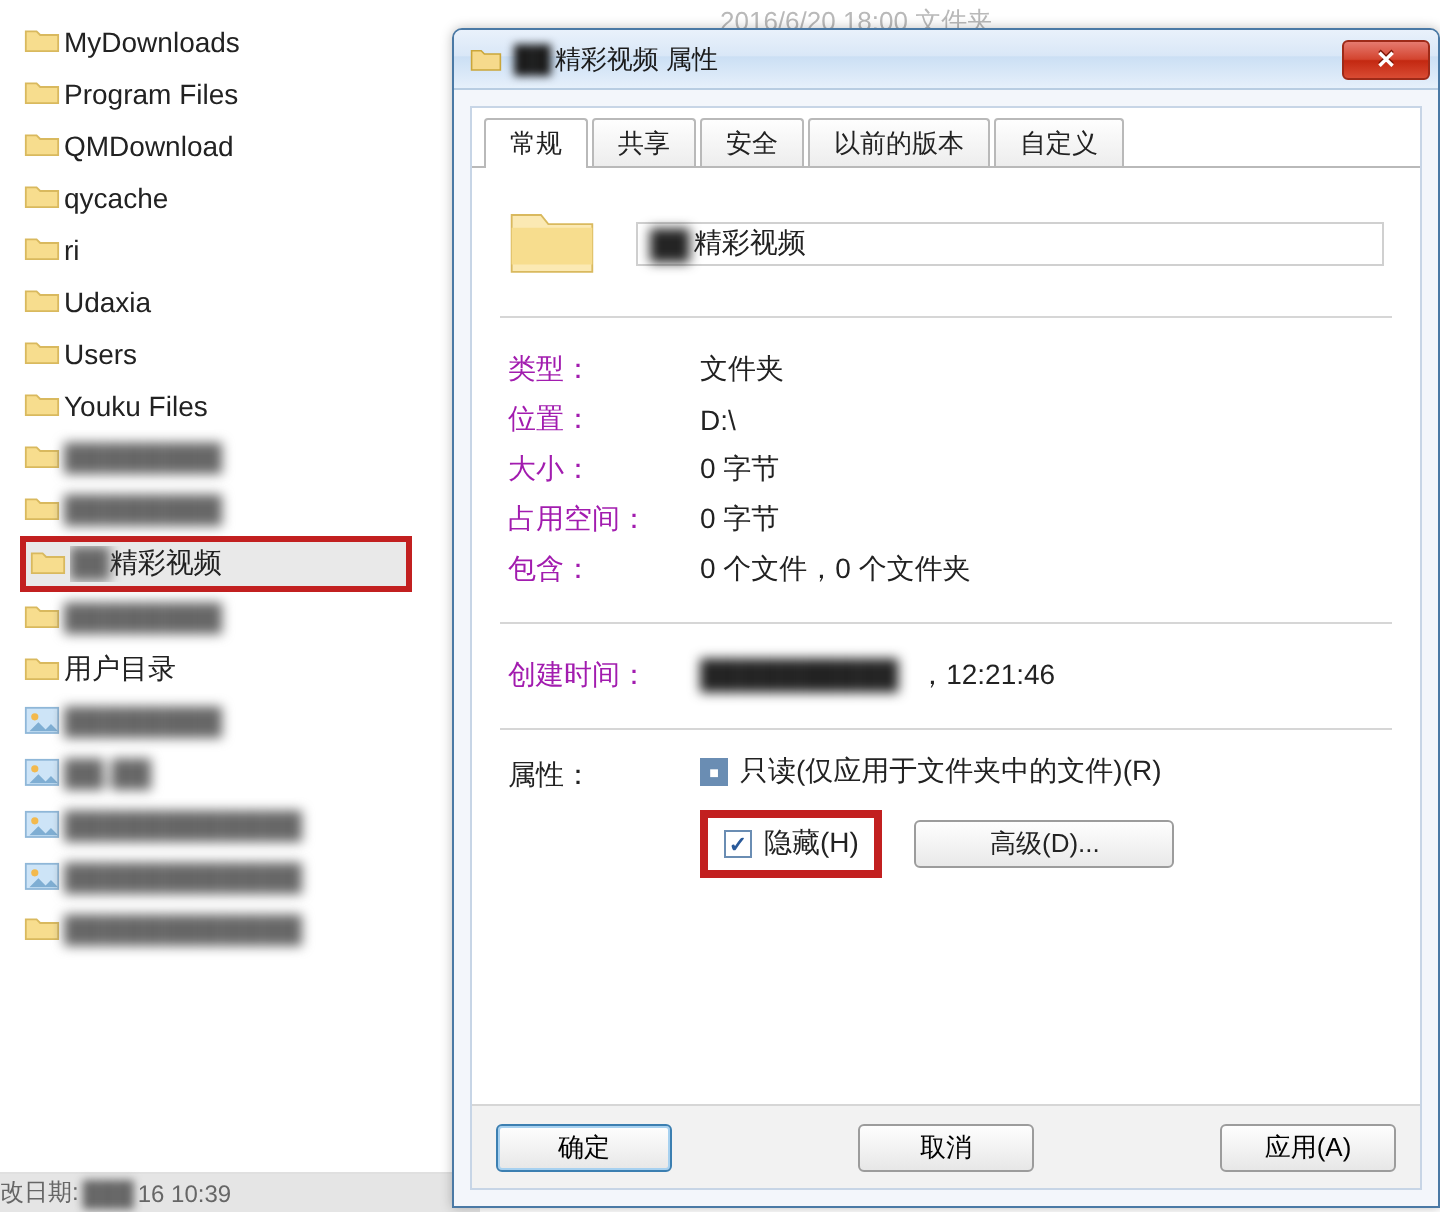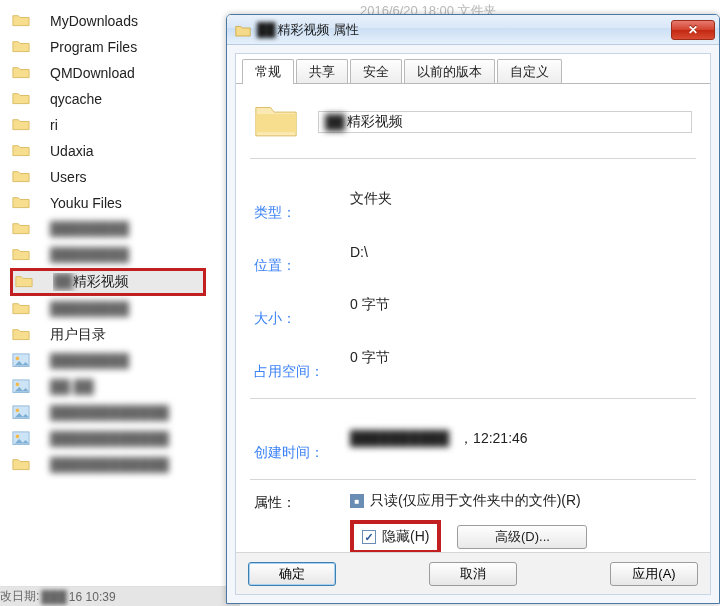--- a/index.html
+++ b/index.html
@@ -5,21 +5,21 @@
 * { box-sizing: border-box; margin: 0; padding: 0; font-family: "Microsoft YaHei", "SimSun", Arial, sans-serif; }
 html, body { width: 720px; height: 606px; overflow: hidden; background: #fff; }
 
 
 .explorer {
   position: absolute; left: 0; top: 0; width: 240px; height: 606px;
   background: #fff; font-size: 14px; color: #222;
 }
 .explorer .list { padding: 8px 0 0 10px; }
 .explorer .row {
-  display: flex; align-items: center; height: 26px; gap: 20px;
+  display: flex; align-items: center; height: 26px; gap: 2px;
   padding-left: 2px;
 }
 .explorer .row.highlight {
   border: 3px solid #c22020; background: #e9e9e9; width: 196px; height: 28px;
 }
 .folder-icon, .image-icon {
   width: 18px; height: 16px; display: inline-block; flex-shrink: 0;
 }
 .folder-icon svg, .image-icon svg { display: block; }
 .row .label { white-space: nowrap; overflow: hidden; }
@@ -98,21 +98,21 @@
   padding: 0 6px; font-size: 14px; display: flex; align-items: center;
 }
 .name-row .name-field .blur { filter: blur(3px); margin-right: 2px; }
 
 
 .prop-group { padding: 10px 4px; border-bottom: 1px solid #d6d6d6; }
 .prop-group.last { border-bottom: 1px solid #d6d6d6; }
 .prop {
   display: flex; align-items: center; margin: 7px 0;
 }
-.prop .key { width: 96px; color: #3b82f6; margin-top: 28px; }
+.prop .key { width: 96px; color: #a21caf; }
 .prop .val { flex: 1; color: #222; }
 .prop .val .blur { filter: blur(3px); margin-right: 6px; }
 
 
 .attr-area { padding: 12px 4px 0 4px; }
 .attr-area .attr-row {
   display: flex; align-items: flex-start;
 }
 .attr-area .key { width: 96px; padding-top: 2px; }
 .attr-col { flex: 1; display: flex; flex-direction: column; gap: 10px; }
@@ -373,20 +373,24 @@
             <span class="key">位置：</span>
           <span class="val">D:\</span>
           </div>
         <div class="prop">
             <span class="key">大小：</span>
           <span class="val">0 字节</span>
           </div>
         <div class="prop">
             <span class="key">占用空间：</span>
           <span class="val">0 字节</span>
+          </div>
+        <div class="prop">
+            <span class="key">包含：</span>
+          <span class="val">0 个文件，0 个文件夹</span>
           </div>
       </div>
 
       <div class="prop-group last">
         <div class="prop">
             <span class="key">创建时间：</span>
           <span class="val">
             <span class="blur">██████████</span>
             <span>，12:21:46</span>
           </span>

